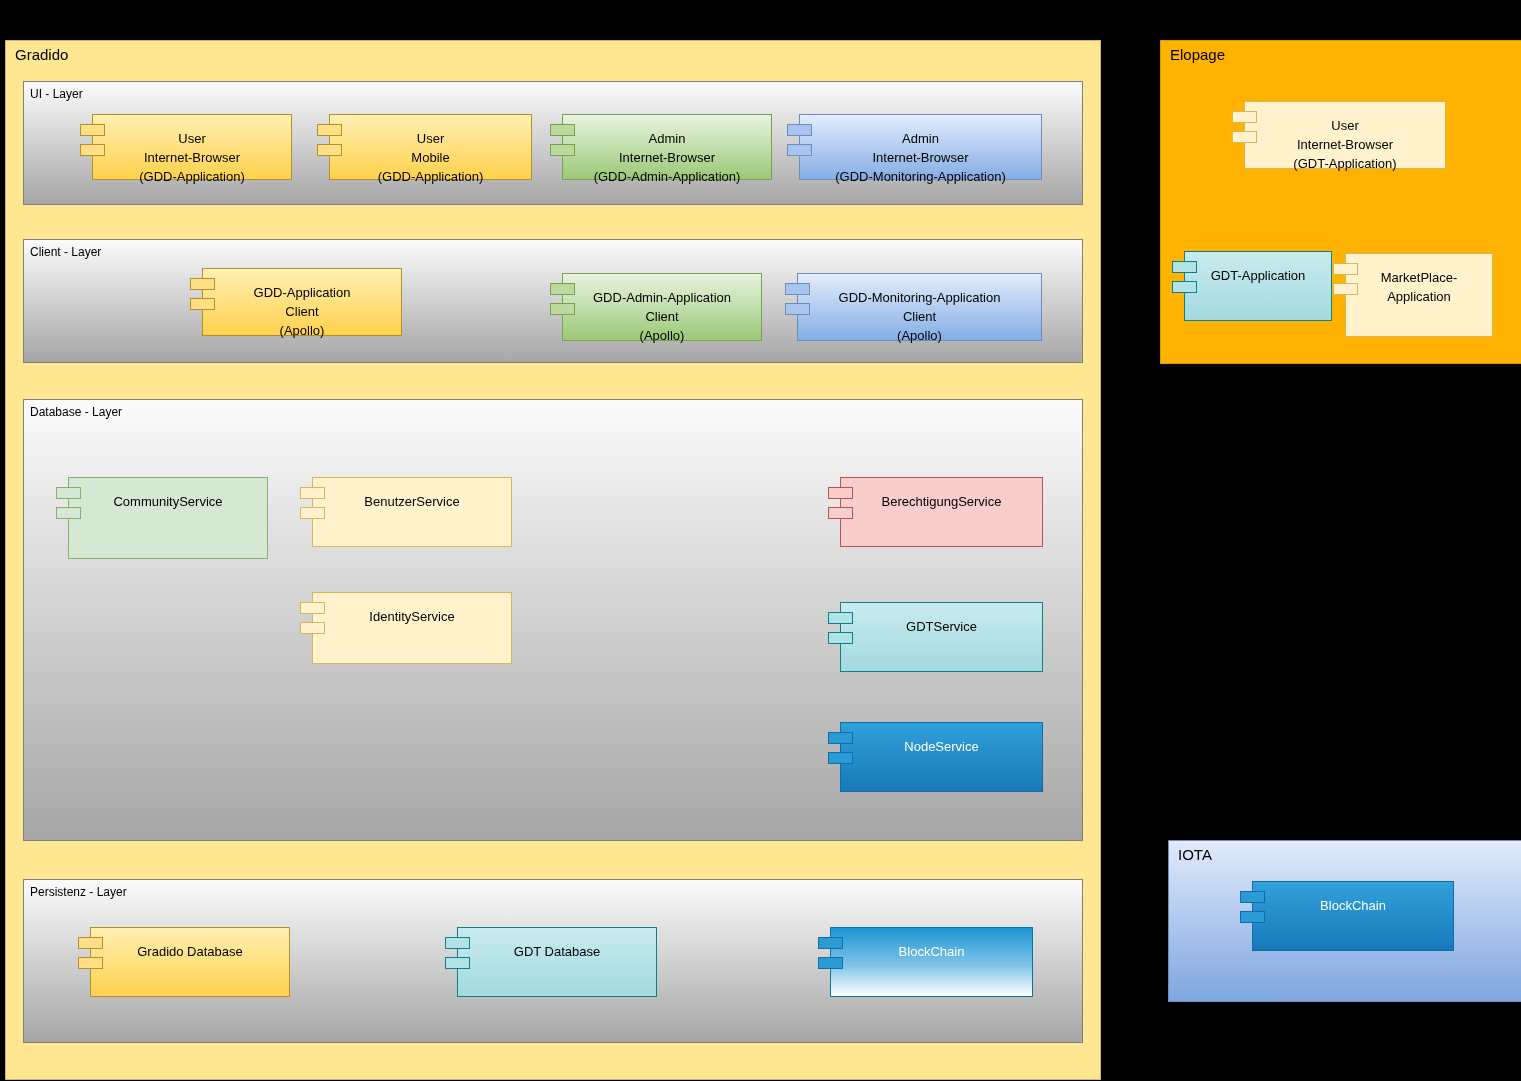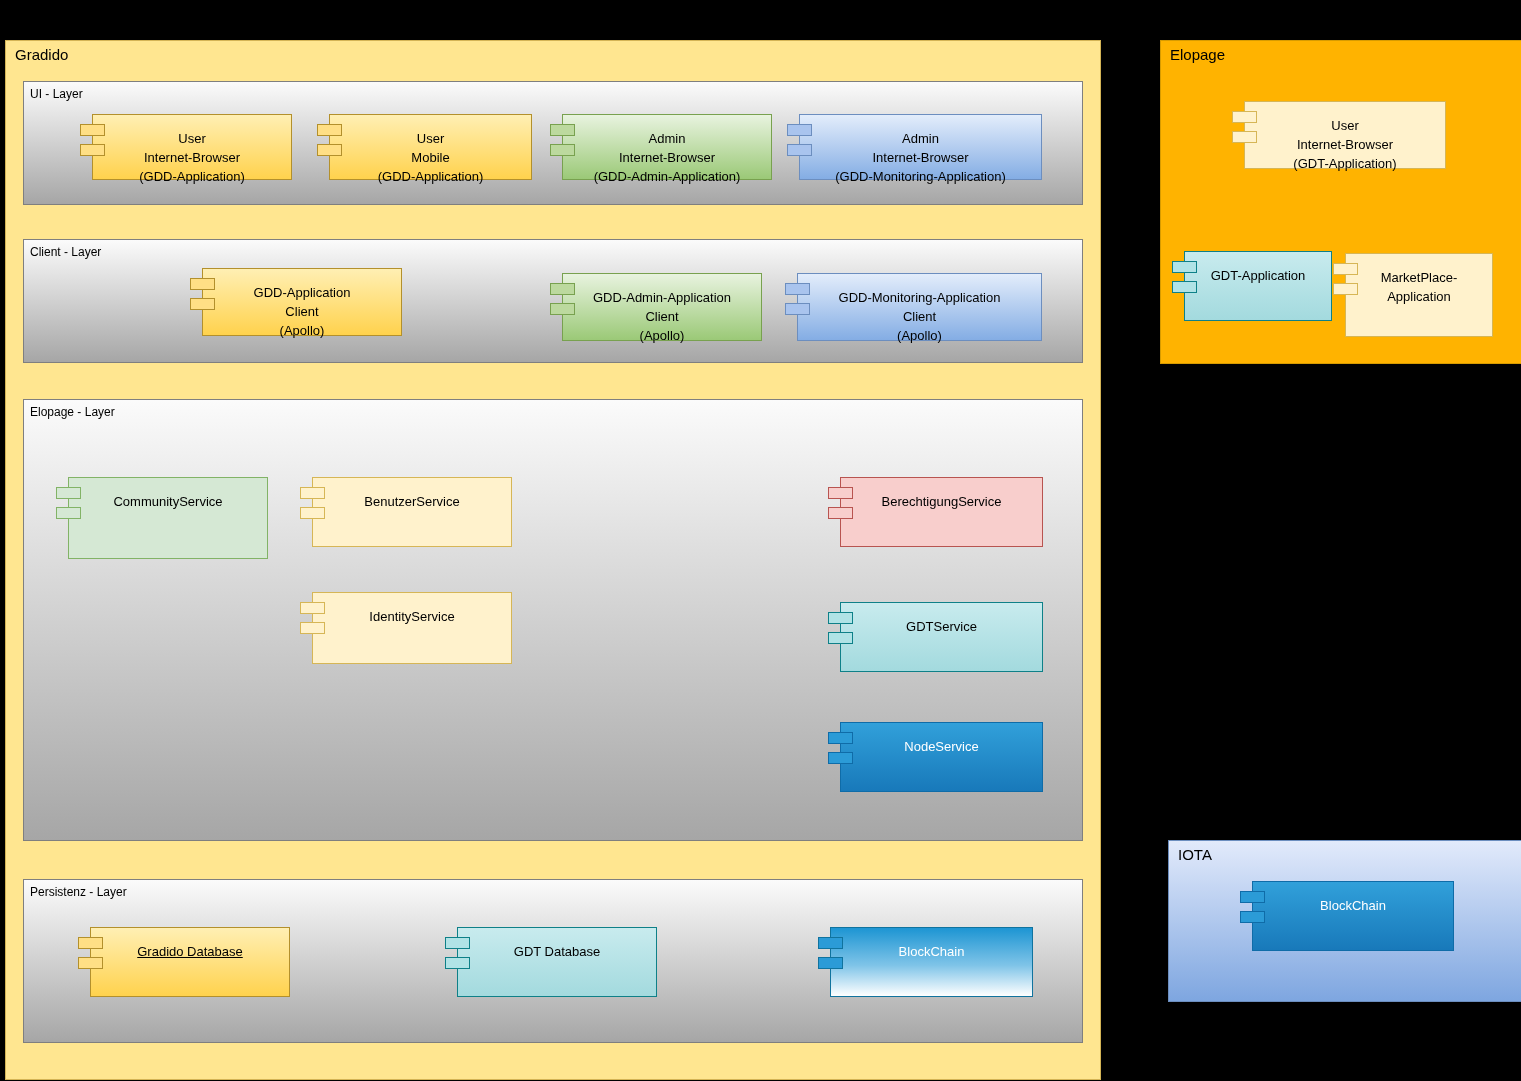--- a/index.html
+++ b/index.html
@@ -145,21 +145,21 @@
       <div class="component c-blue-grad" style="left:773px; top:33px; width:245px; height:68px;">
         <span class="tab t1"></span>
         <span class="tab t2"></span>
         <span class="comp-label">GDD-Monitoring-Application
 Client
 (Apollo)</span>
       </div>
     </div>
 
     <div class="layer" style="left:17px; top:358px; width:1058px; height:440px;">
-      <div class="layer-label">Elopage - Layer</div>
+      <div class="layer-label">Database - Layer</div>
 
       <div class="component c-green-flat" style="left:44px; top:77px; width:200px; height:82px;">
         <span class="tab t1"></span>
         <span class="tab t2"></span>
         <span class="comp-label">CommunityService</span>
       </div>
 
       <div class="component c-cream" style="left:288px; top:77px; width:200px; height:70px;">
         <span class="tab t1"></span>
         <span class="tab t2"></span>
@@ -188,21 +188,21 @@
       <div class="component c-teal" style="left:816px; top:202px; width:203px; height:70px;">
         <span class="tab t1"></span>
         <span class="tab t2"></span>
         <span class="comp-label">GDTService</span>
       </div>
     </div>
 
     <div class="layer" style="left:17px; top:838px; width:1058px; height:162px;">
       <div class="layer-label">Persistenz - Layer</div>
 
-      <div class="component c-yellow-grad" style="left:66px; top:47px; width:200px; height:70px;text-decoration:underline;">
+      <div class="component c-yellow-grad" style="left:66px; top:47px; width:200px; height:70px;">
         <span class="tab t1"></span>
         <span class="tab t2"></span>
         <span class="comp-label">Gradido Database</span>
       </div>
 
       <div class="component c-teal" style="left:433px; top:47px; width:200px; height:70px;">
         <span class="tab t1"></span>
         <span class="tab t2"></span>
         <span class="comp-label">GDT Database</span>
       </div>

